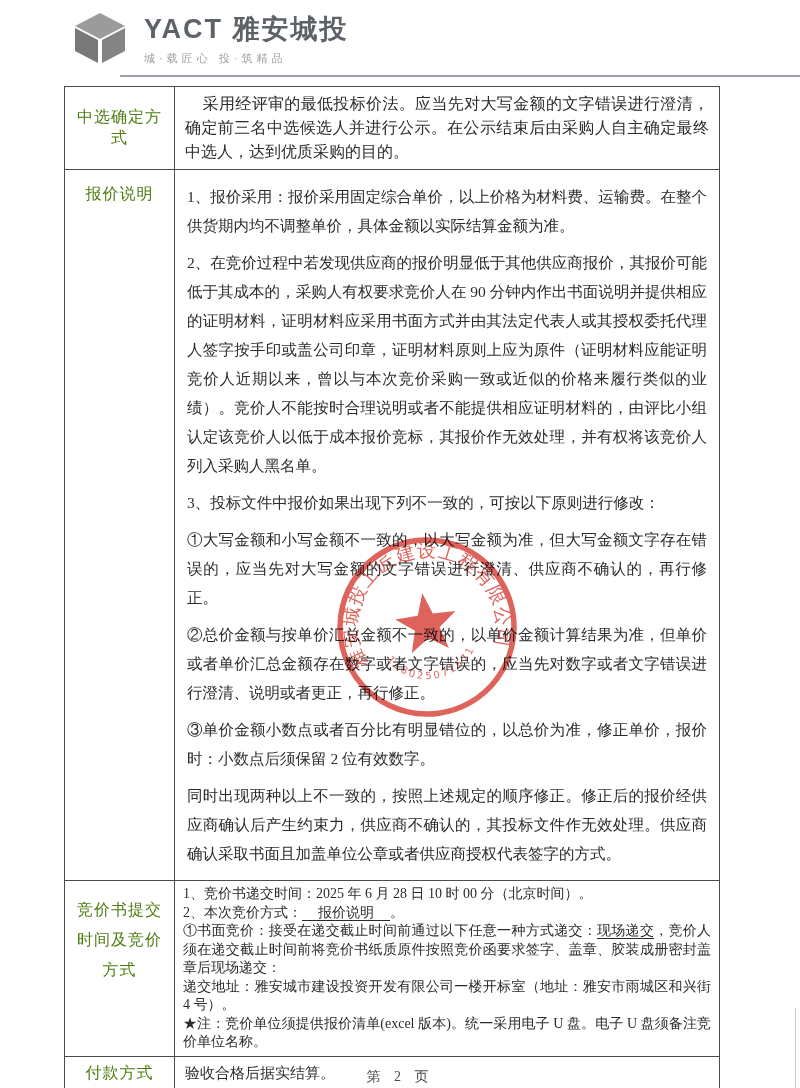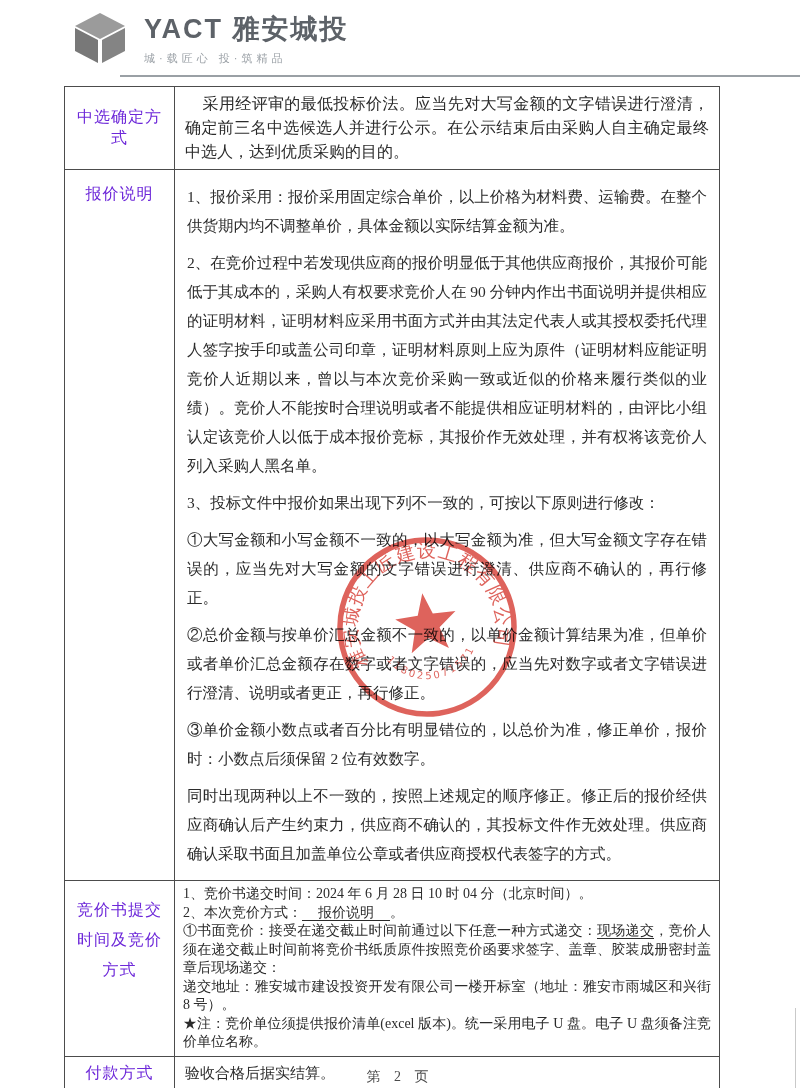--- a/index.html
+++ b/index.html
@@ -19,21 +19,21 @@
     font-family:"Liberation Sans","DejaVu Sans",sans-serif;
     font-size:11px; color:#9aa0a6; letter-spacing:4px; margin-top:4px;
   }
   .head-rule { margin:9px 0 0 48px; width:712px; border-top:2px solid #9aa0a5; }
   
   table.doc {
     margin:9px 0 0 64px; width:656px; border-collapse:collapse; table-layout:fixed;
   }
   table.doc td { border:1.5px solid #4c4c4c; vertical-align:top; }
   td.lbl {
-    width:97px; text-align:center; font-size:16px; color:#6d28d9;
+    width:97px; text-align:center; font-size:16px; color:#4d7c0f;
     letter-spacing:1px; padding:4px 6px;
   }
   td.lbl.mid { vertical-align:middle; }
   td.lbl.top { padding-top:14px; }
   tr.r3 td.lbl { padding-top:14px; line-height:30px; }
   td.cnt { padding:5px 10px; text-align:justify; }
   tr.r1 { height:58px; }
   tr.r1 td.cnt { font-size:16px; line-height:24px; }
   tr.r1 td.cnt p { margin:0; text-indent:1.1em; }
   tr.r2 { height:664px; }
@@ -102,24 +102,24 @@
         <p>①大写金额和小写金额不一致的，以大写金额为准，但大写金额文字存在错误的，应当先对大写金额的文字错误进行澄清、供应商不确认的，再行修正。</p>
         <p>②总价金额与按单价汇总金额不一致的，以单价金额计算结果为准，但单价或者单价汇总金额存在数字或者文字错误的，应当先对数字或者文字错误进行澄清、说明或者更正，再行修正。</p>
         <p>③单价金额小数点或者百分比有明显错位的，以总价为准，修正单价，报价时：小数点后须保留 2 位有效数字。</p>
         <p>同时出现两种以上不一致的，按照上述规定的顺序修正。修正后的报价经供应商确认后产生约束力，供应商不确认的，其投标文件作无效处理。供应商确认采取书面且加盖单位公章或者供应商授权代表签字的方式。</p>
       </td>
     </tr>
 
     <tr class="r3">
       <td class="lbl">竞价书提交时间及竞价方式</td>
       <td class="cnt">
-        <p>1、竞价书递交时间：2024 年 6 月 28 日 10 时 04 分（北京时间）。</p>
+        <p>1、竞价书递交时间：2025 年 6 月 28 日 10 时 00 分（北京时间）。</p>
         <p><span>2、本次竞价方式：</span><span class="u wide">报价说明</span><span>。</span></p>
         <p><span>①书面竞价：接受在递交截止时间前通过以下任意一种方式递交：</span><span class="u">现场递交</span><span>，竞价人须在递交截止时间前将竞价书纸质原件按照竞价函要求签字、盖章、胶装成册密封盖章后现场递交：</span></p>
-        <p>递交地址：雅安城市建设投资开发有限公司一楼开标室（地址：雅安市雨城区和兴街 8 号）。</p>
+        <p>递交地址：雅安城市建设投资开发有限公司一楼开标室（地址：雅安市雨城区和兴街 4 号）。</p>
         <p>★注：竞价单位须提供报价清单(excel 版本)。统一采用电子 U 盘。电子 U 盘须备注竞价单位名称。</p>
       </td>
     </tr>
 
     <tr class="r4">
       <td class="lbl">付款方式</td>
       <td class="cnt">
         <p style="margin:0">验收合格后据实结算。</p>
       </td>
     </tr>

